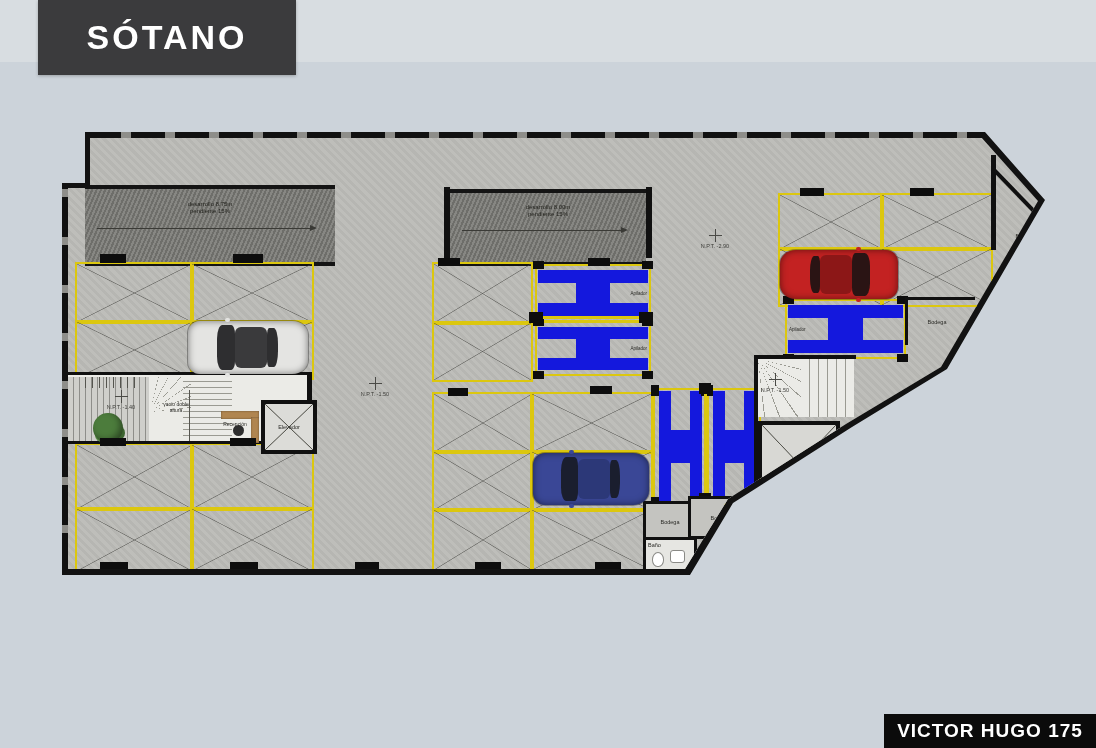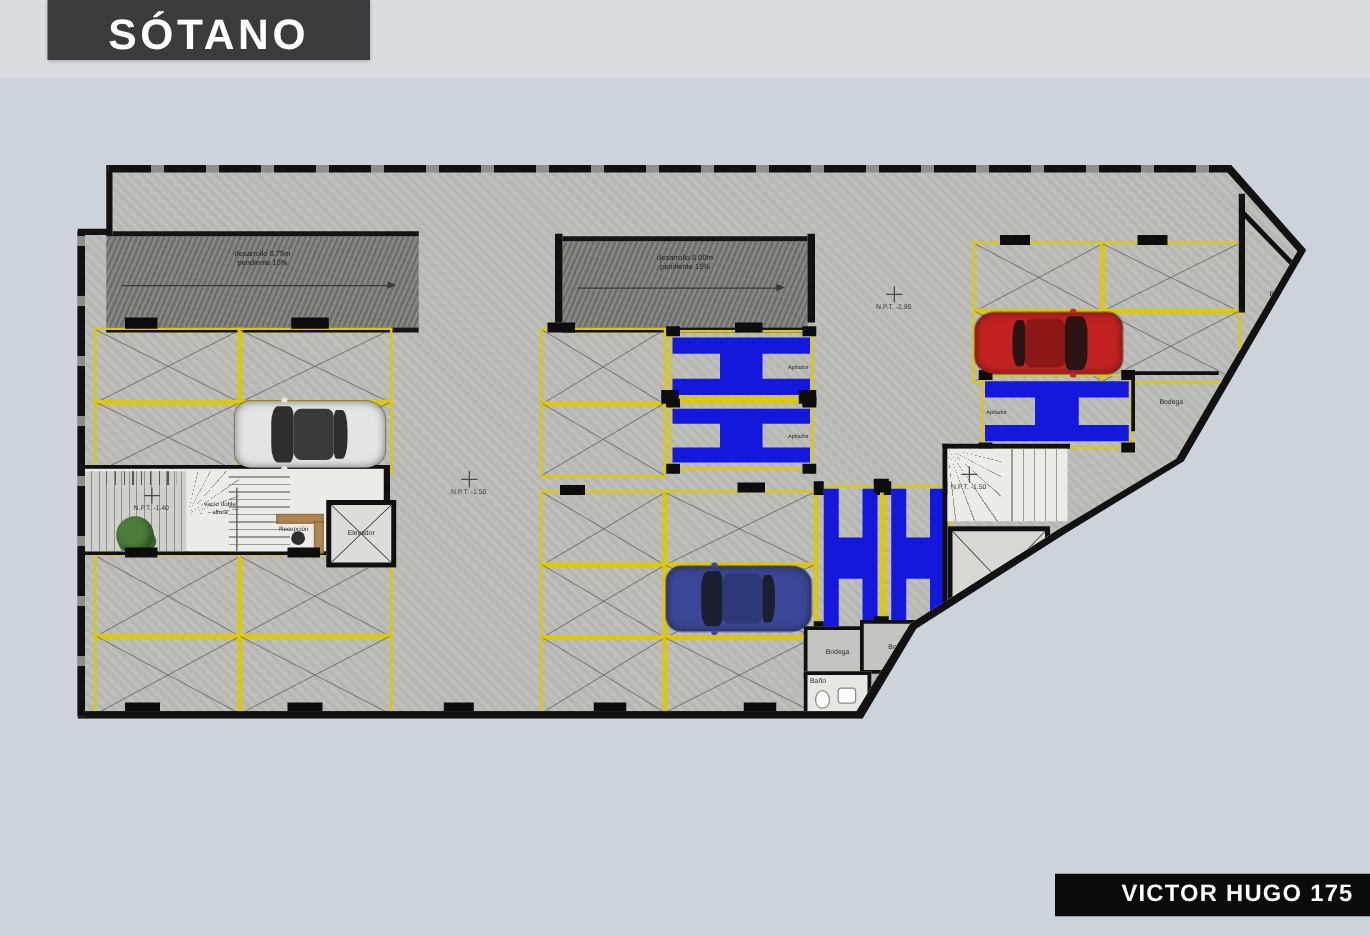--- a/index.html
+++ b/index.html
@@ -1,26 +1,26 @@
 <!DOCTYPE html>
 <html><head>
 <meta charset="utf-8">
 <style>
   html,body{margin:0;padding:0;}
   body{width:1096px;height:748px;position:relative;overflow:hidden;
        background:#ccd3da;font-family:"Liberation Sans",sans-serif;}
   .abs{position:absolute;}
   
   .top-strip{left:0;top:0;width:1096px;height:62px;background:#d8dde1;}
-  .title-box{left:38px;top:0;width:258px;height:48px;background:#3b3b3d;
-             display:flex;align-items:flex-end;justify-content:center;
+  .title-box{left:38px;top:0;width:258px;height:75px;background:#3b3b3d;
+             display:flex;align-items:center;justify-content:center;
              box-shadow:0 1px 3px rgba(0,0,0,.25);}
   .title-box span{color:#fff;font-size:34px;font-weight:bold;letter-spacing:3px;}
-  .footer-box{right:0;bottom:15px;width:212px;height:34px;background:#0b0b0b;
-              display:flex;align-items:center;justify-content:center;padding-left:40px;}
+  .footer-box{right:0;bottom:0;width:212px;height:34px;background:#0b0b0b;
+              display:flex;align-items:center;justify-content:center;}
   .footer-box span{color:#fff;font-size:19px;font-weight:bold;letter-spacing:1px;}
   
   .plan{left:55px;top:125px;width:1000px;height:455px;}
   .plan-outline{position:absolute;inset:0;background:#121212;
     clip-path:polygon(30px 7px,930px 7px,990px 75px,892px 244px,797px 302px,678px 378px,635px 450px,7px 450px,7px 58px,30px 58px);}
   .plan-floor{position:absolute;inset:0;background-color:#bcbcb8;
     background-image:repeating-linear-gradient(45deg,rgba(255,255,255,.03) 0 3px,rgba(0,0,0,.03) 3px 6px);
     clip-path:polygon(35px 12px,926px 12px,983px 76px,886px 242px,791px 299px,673px 374px,630px 444px,12px 444px,12px 63px,35px 63px);}
   .wallpat-top{left:32px;top:7px;width:896px;height:6px;
     background:repeating-linear-gradient(90deg,#111 0 34px,#8e8e8a 34px 44px);}

